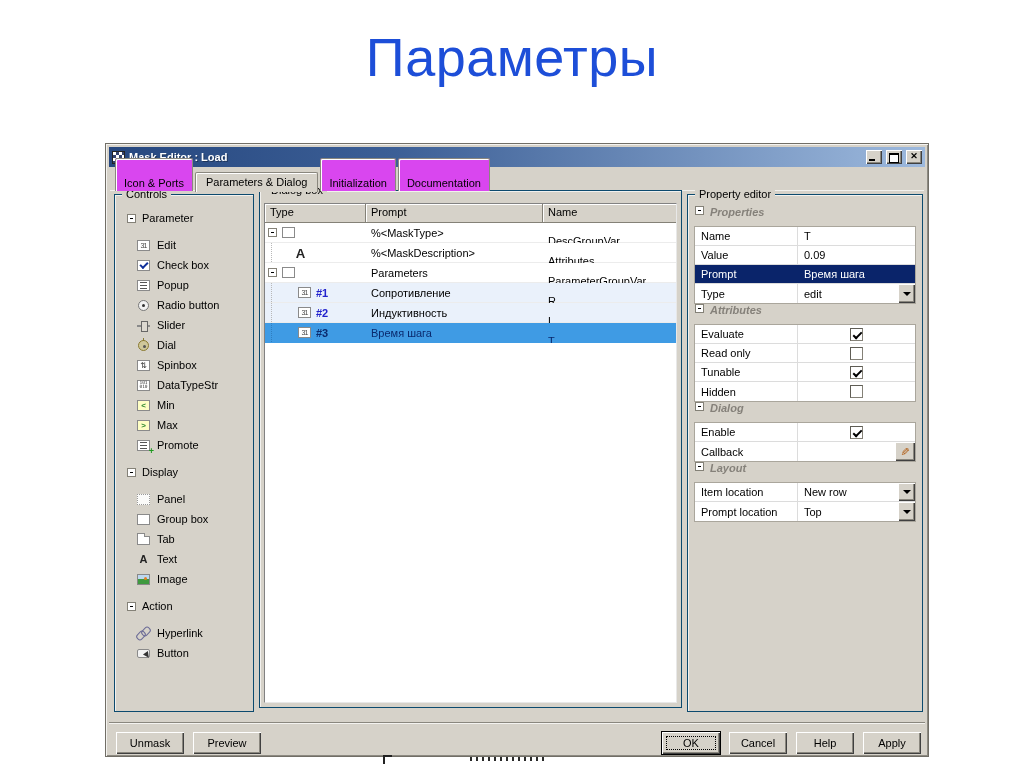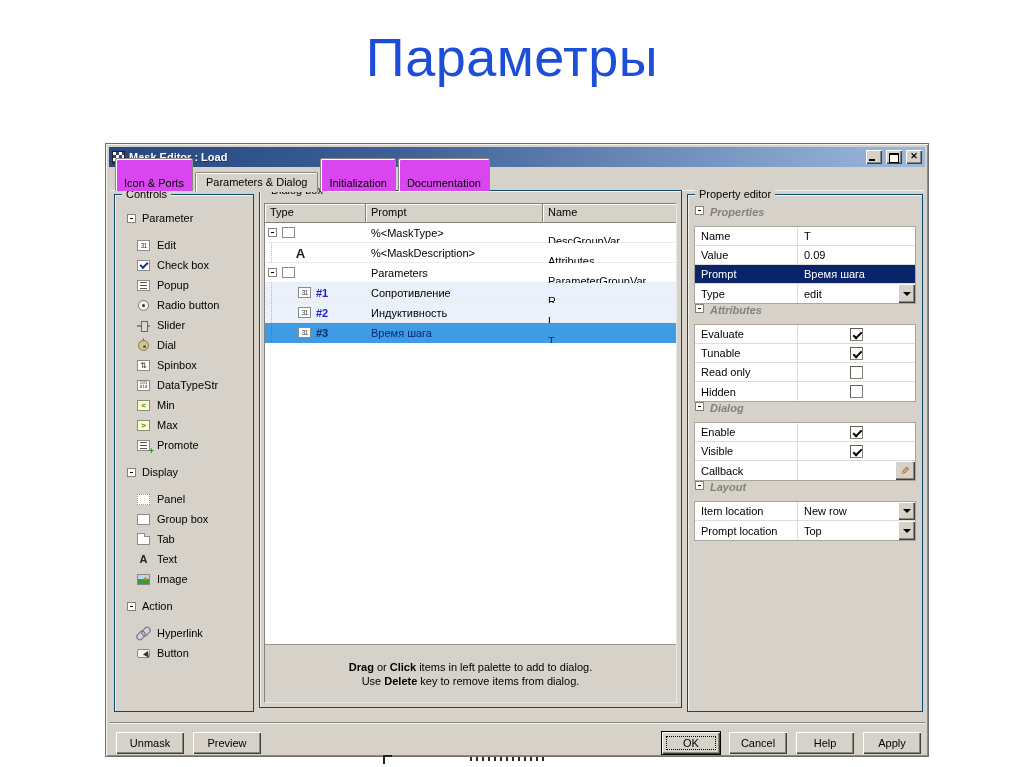--- a/index.html
+++ b/index.html
@@ -375,24 +375,20 @@
             <span class="tind" style="width:22px; border-left-color:#2f7ec0;"></span>
             <span class="pic">
               <span class="pbox ic-edit"></span>
             </span>
             <span class="tnum">#3</span>
           </div>
         <div class="td c2">Время шага</div>
         <div class="td c3">T</div>
       </div>
       <div class="tfill"></div>
-      <div class="thint">
-        <div><b>Drag</b><span> or </span><b>Click</b><span> items in left palette to add to dialog.</span></div>
-        <div><span>Use </span><b>Delete</b><span> key to remove items from dialog.</span></div>
-      </div>
     </div>
   </div>
 
   <div class="gbox" style="left:581px; top:50px; width:236px; height:518px;">
     <span class="gcap">Property editor</span>
     <div class="pe">
       <div class="psec">
         <span class="expander"></span>
         <span>Properties</span>
       </div>
@@ -423,52 +419,46 @@
         <span>Attributes</span>
       </div>
       <div class="pgrid">
         <div class="prow">
           <div class="plabel">Evaluate</div>
           <div class="pval cbcell">
               <span class="cb checked"></span>
             </div>
         </div>
         <div class="prow">
+          <div class="plabel">Read only</div>
+          <div class="pval cbcell">
+              <span class="cb"></span>
+            </div>
+        </div>
+        <div class="prow">
           <div class="plabel">Tunable</div>
           <div class="pval cbcell">
               <span class="cb checked"></span>
             </div>
         </div>
         <div class="prow">
-          <div class="plabel">Read only</div>
-          <div class="pval cbcell">
-              <span class="cb"></span>
-            </div>
-        </div>
-        <div class="prow">
           <div class="plabel">Hidden</div>
           <div class="pval cbcell">
               <span class="cb"></span>
             </div>
         </div>
       </div>
 
       <div class="psec">
         <span class="expander"></span>
         <span>Dialog</span>
       </div>
       <div class="pgrid">
         <div class="prow">
           <div class="plabel">Enable</div>
-          <div class="pval cbcell">
-              <span class="cb checked"></span>
-            </div>
-        </div>
-        <div class="prow">
-          <div class="plabel">Visible</div>
           <div class="pval cbcell">
               <span class="cb checked"></span>
             </div>
         </div>
         <div class="prow">
           <div class="plabel">Callback</div>
           <div class="pval">
               <span></span>
               <span class="pencilbtn"></span>
             </div>

